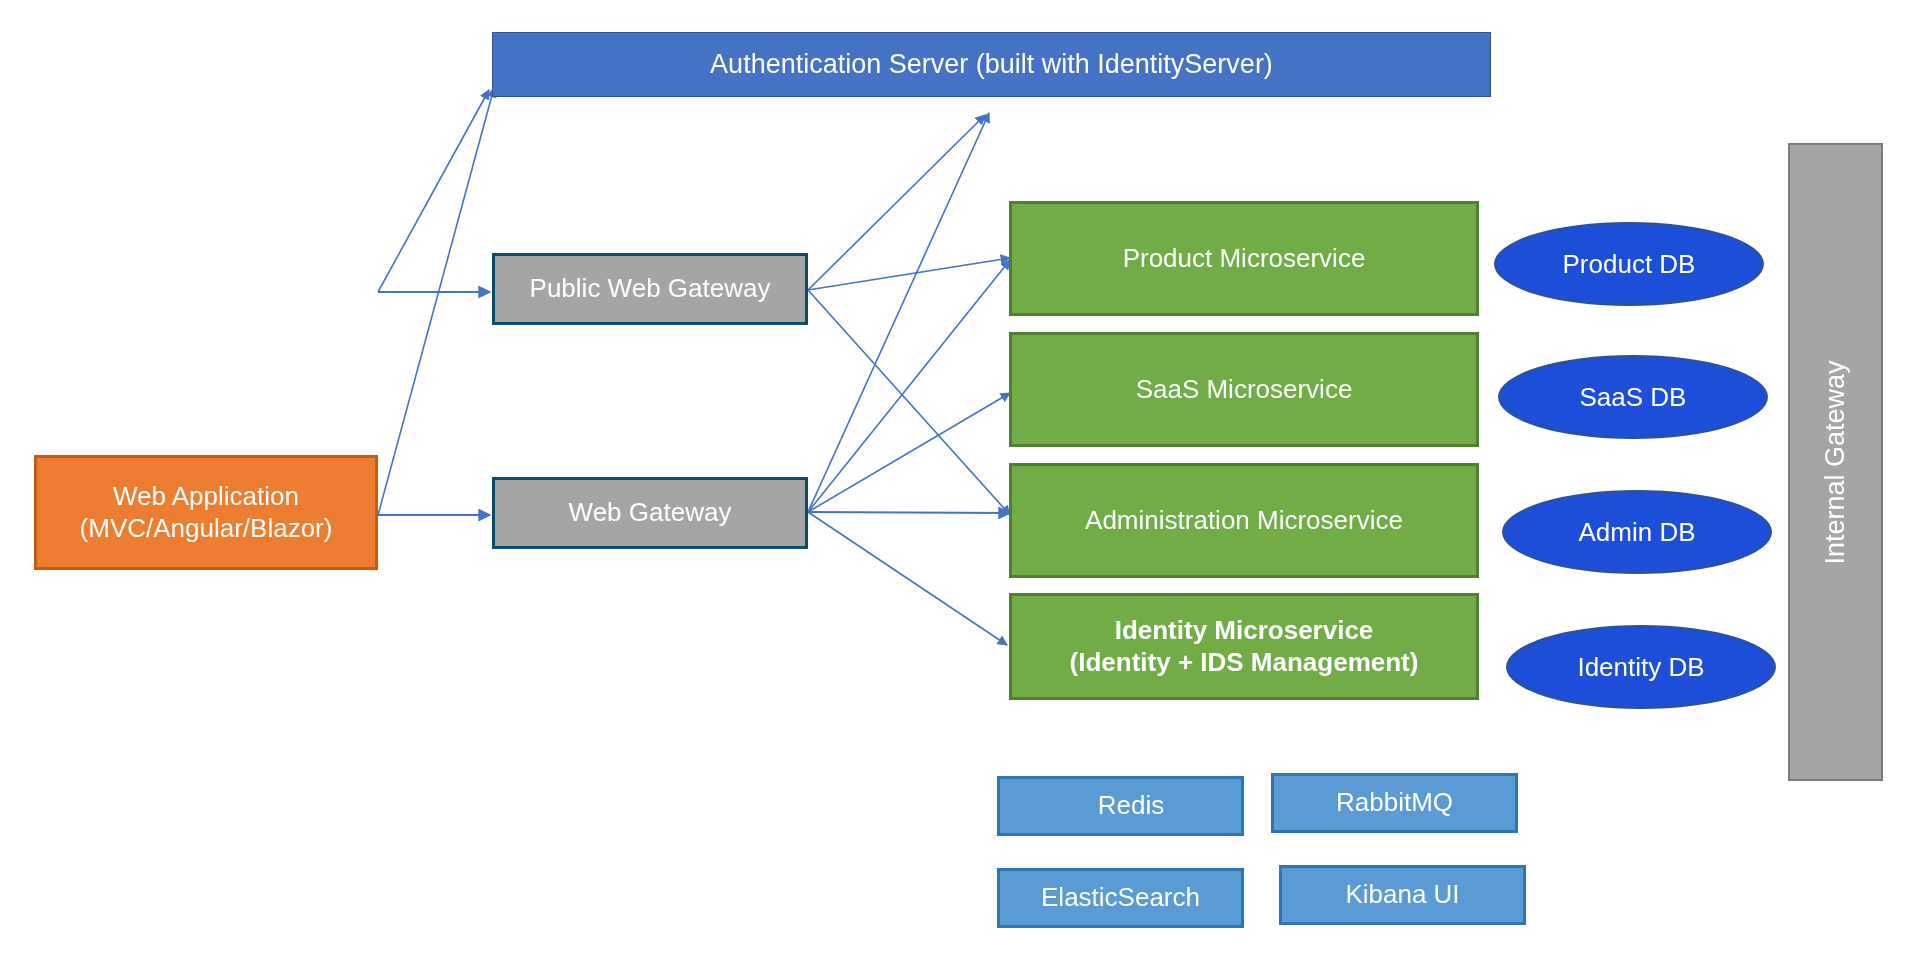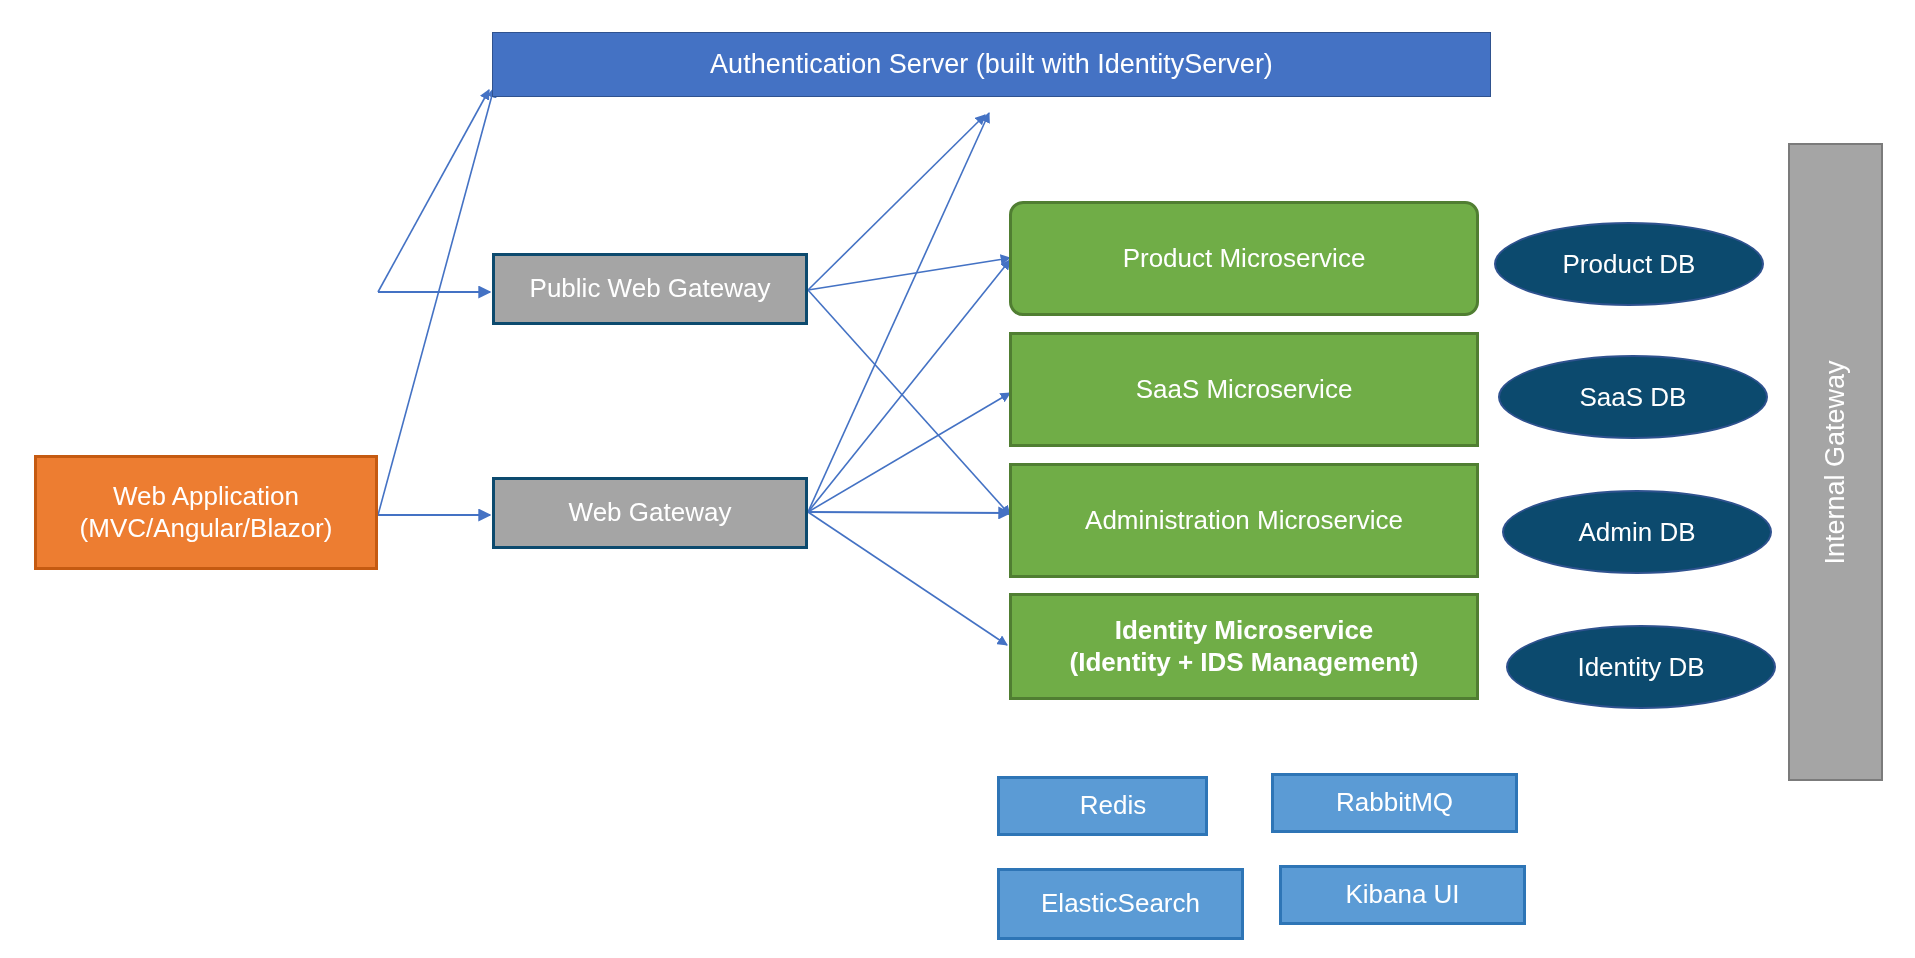--- a/index.html
+++ b/index.html
@@ -76,21 +76,21 @@
   }
   .db {
     position: absolute;
     box-sizing: border-box;
     display: flex;
     align-items: center;
     justify-content: center;
     text-align: center;
     color: #ffffff;
     font-size: 26px;
-    background: #0c4a6e;
+    background: #1d4ed8;
     border: 2px solid #2F528F;
     border-radius: 50%;
     z-index: 3;
   }
 </style>
 </head>
 <body>
 
 <div id="canvas">
 
@@ -137,21 +137,21 @@
   </div>
 
   <div class="node node-gateway" style="left:492px; top:253px; width:316px; height:72px;">
     <span>Public Web Gateway</span>
   </div>
 
   <div class="node node-gateway" style="left:492px; top:477px; width:316px; height:72px;">
     <span>Web Gateway</span>
   </div>
 
-  <div class="node node-service" style="left:1009px; top:201px; width:470px; height:115px;border-radius:14px;">
+  <div class="node node-service" style="left:1009px; top:201px; width:470px; height:115px;">
     <span>Product Microservice</span>
   </div>
 
   <div class="node node-service" style="left:1009px; top:332px; width:470px; height:115px;">
     <span>SaaS Microservice</span>
   </div>
 
   <div class="node node-service" style="left:1009px; top:463px; width:470px; height:115px;">
     <span>Administration Microservice</span>
   </div>
@@ -174,29 +174,29 @@
   </div>
 
   <div class="db" style="left:1506px; top:625px; width:270px; height:84px;">
     <span>Identity DB</span>
   </div>
 
   <div class="node node-internal" style="left:1788px; top:143px; width:95px; height:638px;">
     <span class="vtext">Internal Gateway</span>
   </div>
 
-  <div class="node node-infra" style="left:997px; top:776px; width:211px; height:60px;padding-left:21px;">
+  <div class="node node-infra" style="left:997px; top:776px; width:247px; height:60px;padding-left:21px;">
     <span>Redis</span>
   </div>
 
   <div class="node node-infra" style="left:1271px; top:773px; width:247px; height:60px;">
     <span>RabbitMQ</span>
   </div>
 
-  <div class="node node-infra" style="left:997px; top:868px; width:247px; height:72px;">
+  <div class="node node-infra" style="left:997px; top:868px; width:247px; height:60px;">
     <span>ElasticSearch</span>
   </div>
 
   <div class="node node-infra" style="left:1271px; top:865px; width:247px; height:60px;margin-left:8px;">
     <span>Kibana UI</span>
   </div>
 
 </div>
 
 </body></html>

